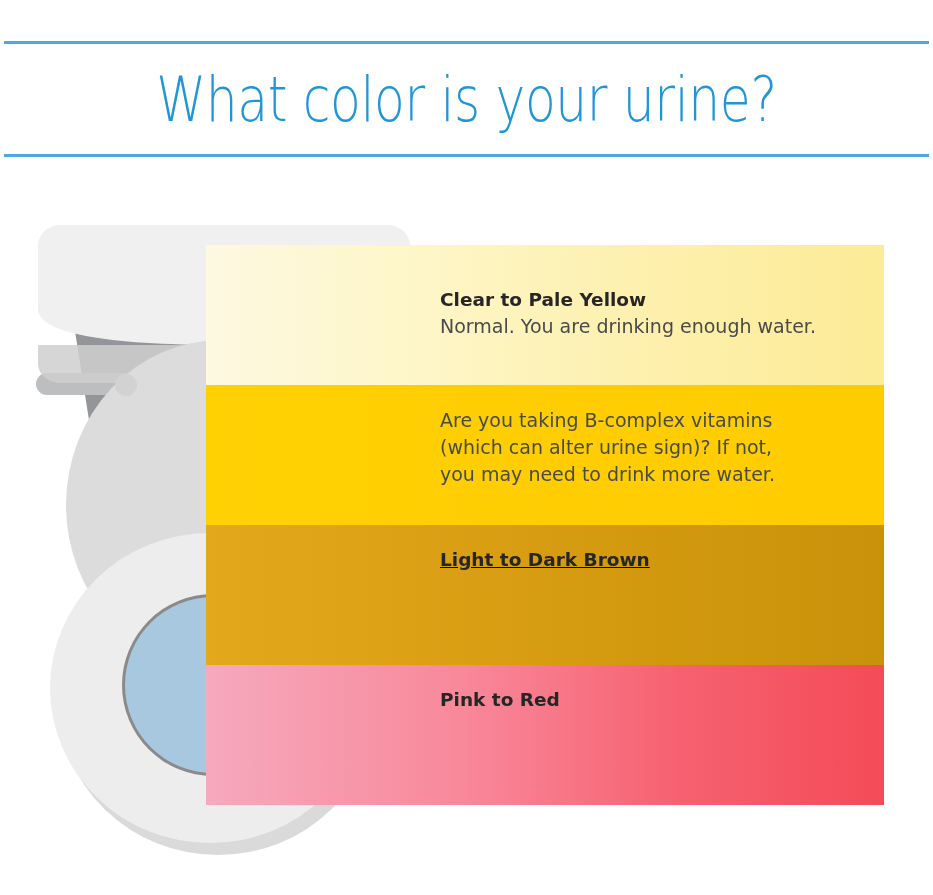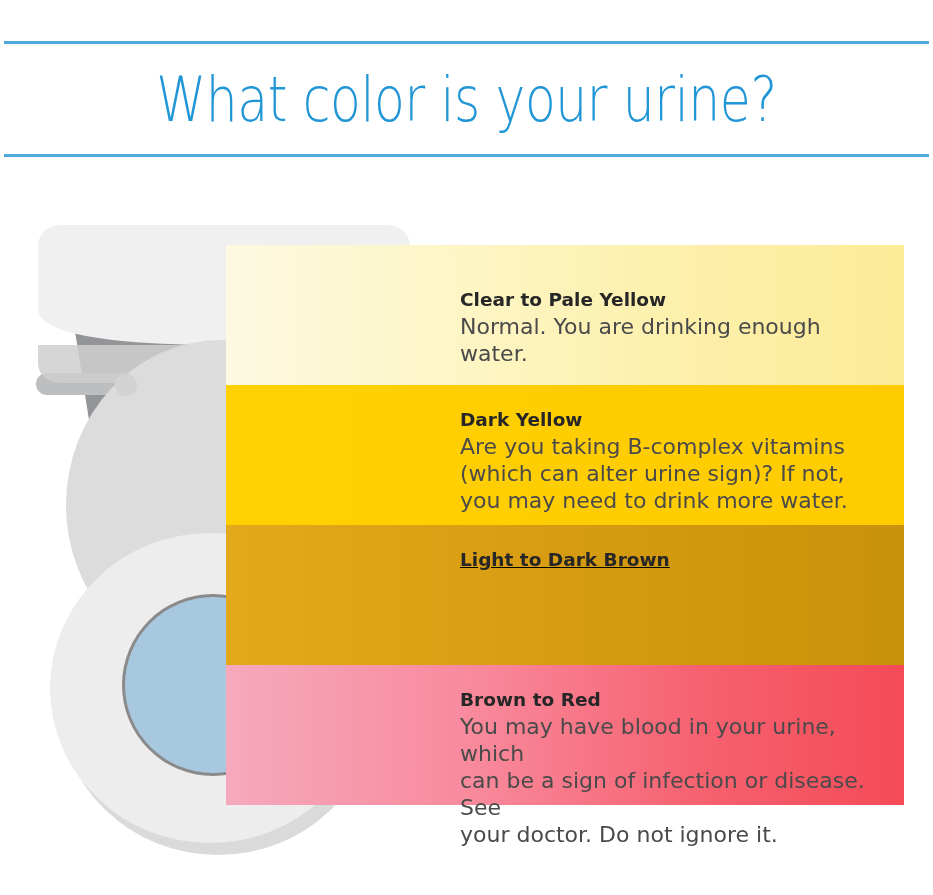--- a/index.html
+++ b/index.html
@@ -45,21 +45,21 @@
     color: #2196D6;
     line-height: 90px;
     transform: scaleX(0.80);
     transform-origin: center top;
     white-space: nowrap;
   }
 
   
   #bands {
     position: absolute;
-    left: 226px;
+    left: 206px;
     top: 245px;
     width: 630px;
     height: 560px;
   }
   .band {
     position: absolute;
     left: 0;
     width: 678px;
     height: 140px;
   }
@@ -81,21 +81,21 @@
   .band-title {
     font-family: "DejaVu Sans", "Liberation Sans", sans-serif;
     font-size: 18.5px;
     font-weight: bold;
     color: #262626;
     line-height: 26px;
     white-space: nowrap;
   }
   .band-body {
     font-family: "DejaVu Sans", "Liberation Sans", sans-serif;
-    font-size: 22px;
+    font-size: 19px;
     font-weight: 400;
     color: #4A4A4A;
     line-height: 27px;
     white-space: pre-line;
   }
 
   
   #toilet {
     position: absolute;
     left: 14px;
@@ -146,35 +146,31 @@
 
   <div class="band" id="band-0">
     <div class="band-text">
       <div class="band-title">Clear to Pale Yellow</div>
       <div class="band-body">Normal. You are drinking enough water.</div>
     </div>
   </div>
 
   <div class="band" id="band-1">
     <div class="band-text">
-      <div class="band-title">Dark Yellow</div>
       <div class="band-body">Are you taking B-complex vitamins
 (which can alter urine sign)? If not,
 you may need to drink more water.</div>
     </div>
   </div>
 
   <div class="band" id="band-2">
     <div class="band-text">
       <div class="band-title">Light to Dark Brown</div>
     </div>
   </div>
 
   <div class="band" id="band-3">
     <div class="band-text">
-      <div class="band-title">Brown to Red</div>
-      <div class="band-body">You may have blood in your urine, which
-can be a sign of infection or disease. See
-your doctor. Do not ignore it.</div>
+      <div class="band-title">Pink to Red</div>
     </div>
   </div>
 
 </div>
 
 </body></html>

